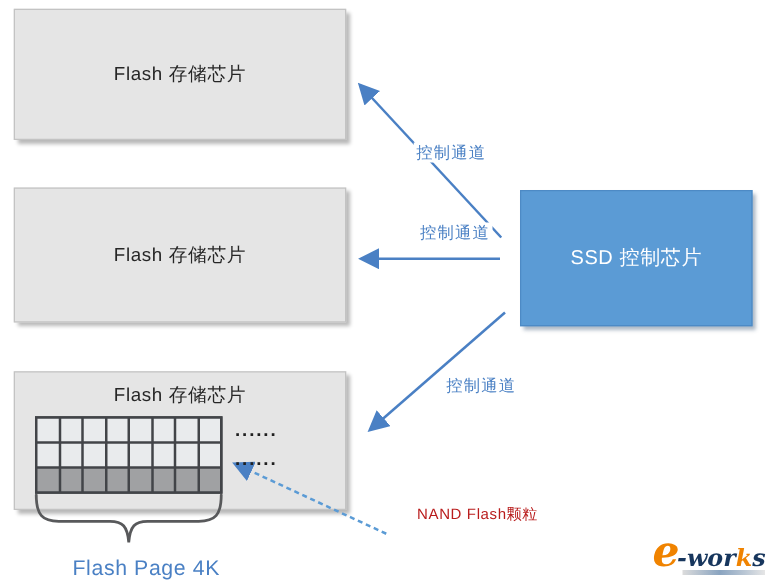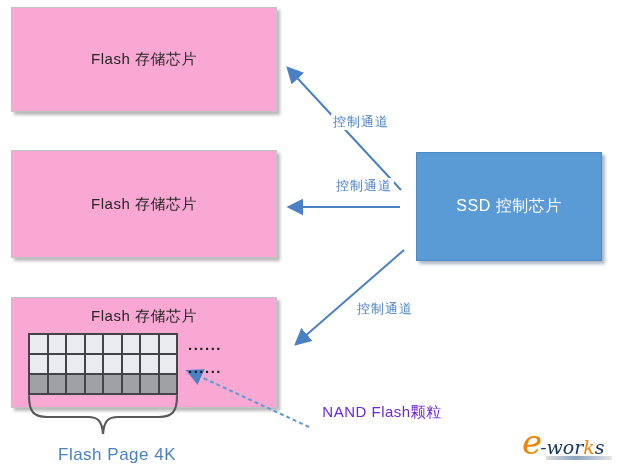--- a/index.html
+++ b/index.html
@@ -3,21 +3,21 @@
 <meta charset="utf-8">
 <style>
   * { margin:0; padding:0; box-sizing:border-box; }
   body { background:#ffffff; font-family:"Liberation Sans", sans-serif; }
   #canvas {
     position:relative; width:618px; height:470px; background:#ffffff;
     overflow:hidden;
   }
   .box {
     position:absolute; display:flex; align-items:center; justify-content:center;
-    background:#f9a8d4; border:1px solid #c3c3c3;
+    background:#e5e5e5; border:1px solid #c3c3c3;
     box-shadow:3px 3px 3px rgba(0,0,0,0.28);
     font-size:15px; color:#262626; letter-spacing:0.5px;
   }
   #flash-box-1 { left:11px; top:7px;   width:266px; height:105px; }
   #flash-box-2 { left:11px; top:150px; width:266px; height:108px; }
   #flash-box-3 { left:11px; top:297px; width:266px; height:111px;
                  align-items:flex-start; padding-top:9px; }
   #ssd-box {
     left:416px; top:152px; width:186px; height:109px;
     background:#5b9bd5; border:1px solid #4d8ac5; color:#ffffff; font-size:16px;
@@ -42,30 +42,30 @@
     letter-spacing:1.5px; line-height:10px;
   }
   #ellipsis-1 { left:188px; top:340px; }
   #ellipsis-2 { left:188px; top:363px; }
   #flash-page-label {
     position:absolute; left:58px; top:445px; width:118px; text-align:right;
     color:#4a80c4; font-size:17px; letter-spacing:0.5px;
   }
   #nand-annotation {
     position:absolute; left:322px; top:401px; width:120px; text-align:center;
-    color:#6d28d9; font-size:15px; line-height:21px; letter-spacing:0.5px;
+    color:#b91c1c; font-size:12px; line-height:21px; letter-spacing:0.5px;
   }
   svg.overlay {
     position:absolute; left:0; top:0; width:618px; height:470px;
     pointer-events:none;
   }
   
   #eworks-logo {
     position:absolute; left:522px; top:425px; width:94px; height:42px;
-    font-family:"DejaVu Serif", serif; font-style:italic; font-weight:normal;
+    font-family:"DejaVu Serif", serif; font-style:italic; font-weight:bold;
     white-space:nowrap;
   }
   #eworks-logo .logo-e {
     font-size:34px; color:#f08300; line-height:34px; margin-right:-2px;
   }
   #eworks-logo .logo-rest { font-size:19px; color:#17365d; }
   #eworks-logo .logo-k { color:#f08300; }
   #eworks-logo .logo-bar {
     margin:-3px 0 0 24px; width:66px; height:4px;
     background:linear-gradient(90deg,#dcdcdc 0%,#8aa4c0 45%,#b9c6d4 75%,#e6e6e6 100%);

